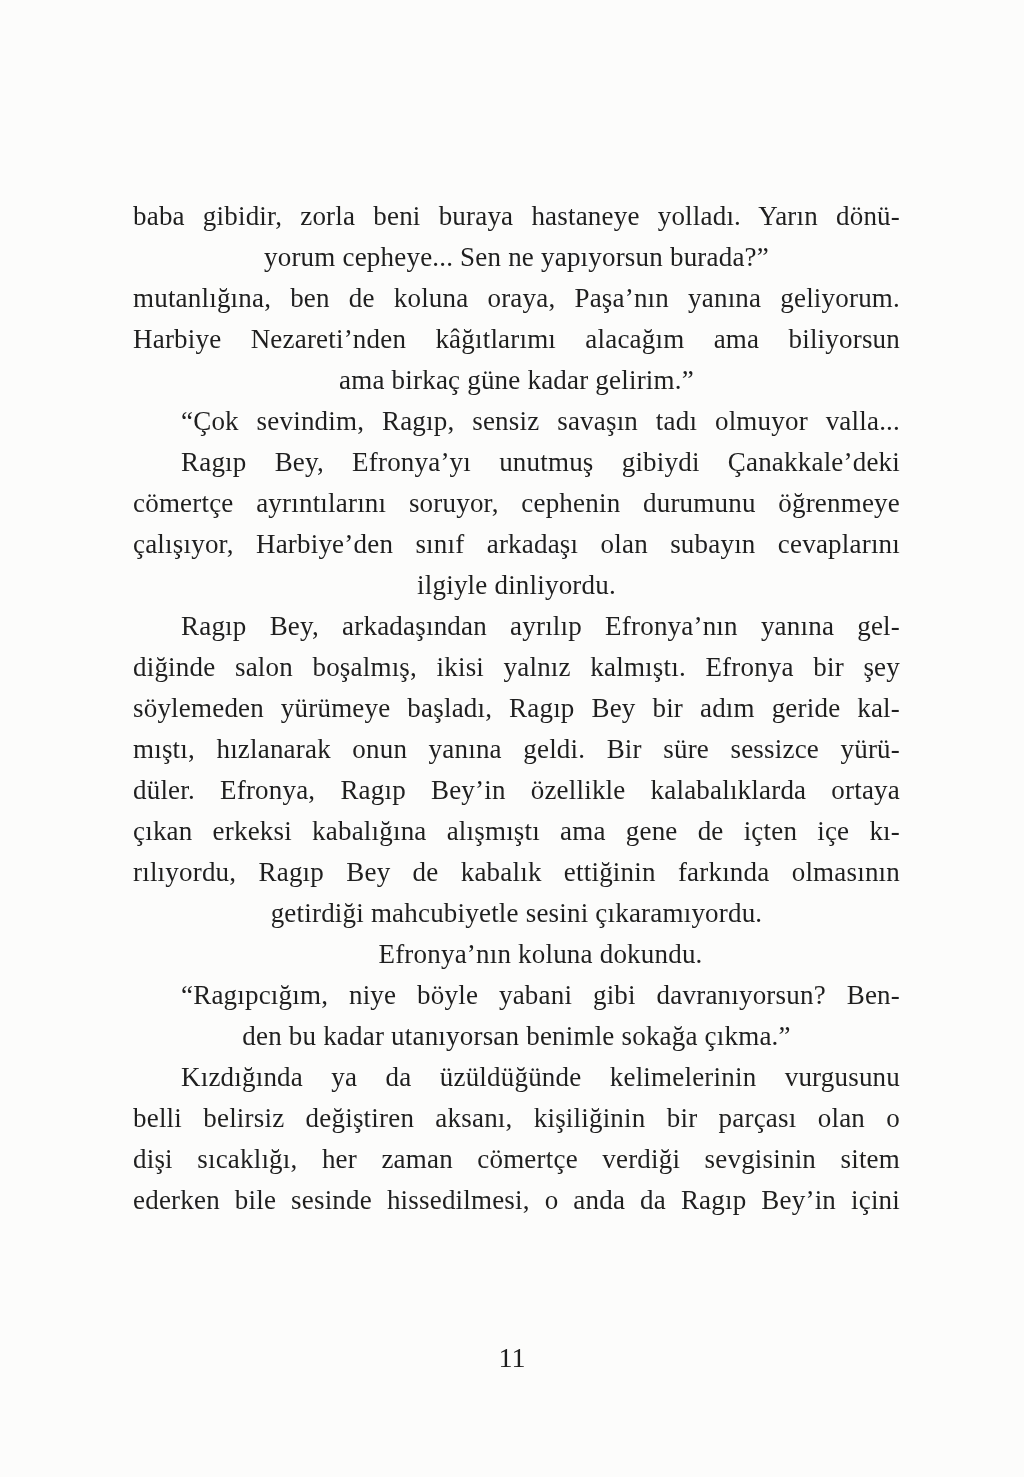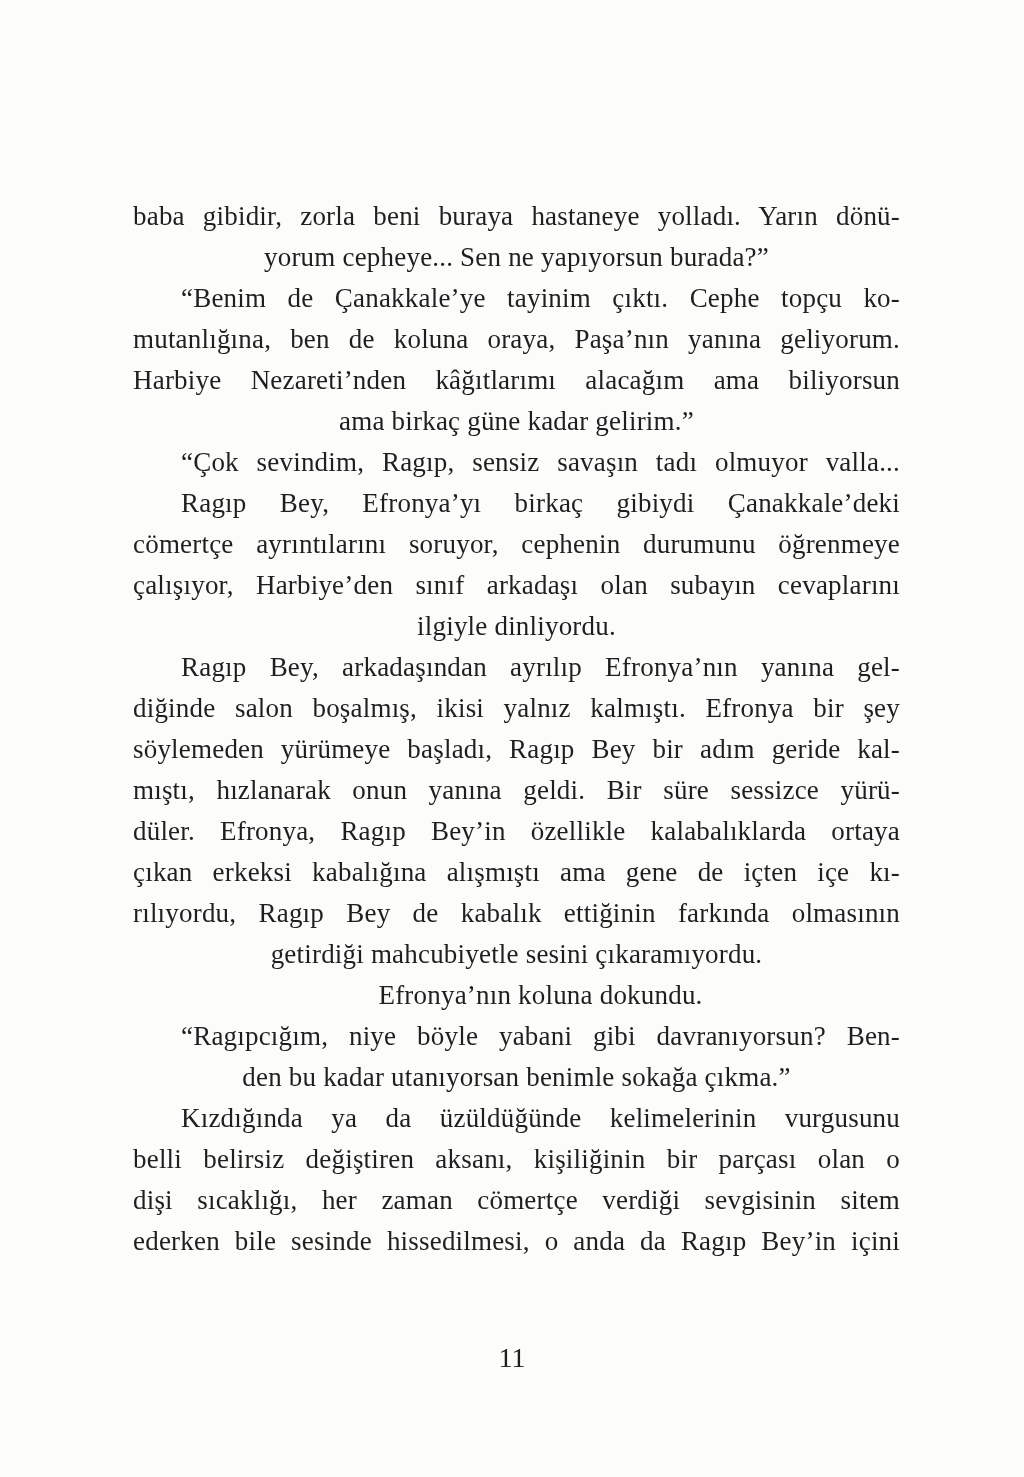--- a/index.html
+++ b/index.html
@@ -46,26 +46,25 @@
     line-height: 36px;
   }
 </style>
 </head>
 <body>
 
 <div class="page" style="background: rgb(252, 252, 251); color: rgb(31, 31, 31);">
   <div class="text-block" id="text-block">
       <div class="line justify">baba gibidir, zorla beni buraya hastaneye yolladı. Yarın dönü-</div>
       <div class="line">yorum cepheye... Sen ne yapıyorsun burada?”</div>
-      <div class="line indent justify">“Benim de Çanakkale’ye tayinim çıktı. Cephe topçu ko-</div>
       <div class="line justify">mutanlığına, ben de koluna oraya, Paşa’nın yanına geliyorum.</div>
       <div class="line justify">Harbiye Nezareti’nden kâğıtlarımı alacağım ama biliyorsun</div>
       <div class="line">ama birkaç güne kadar gelirim.”</div>
       <div class="line indent justify">“Çok sevindim, Ragıp, sensiz savaşın tadı olmuyor valla...</div>
-      <div class="line indent justify">Ragıp Bey, Efronya’yı birkaç gibiydi Çanakkale’deki</div>
+      <div class="line indent justify">Ragıp Bey, Efronya’yı unutmuş gibiydi Çanakkale’deki</div>
       <div class="line justify">cömertçe ayrıntılarını soruyor, cephenin durumunu öğrenmeye</div>
       <div class="line justify">çalışıyor, Harbiye’den sınıf arkadaşı olan subayın cevaplarını</div>
       <div class="line">ilgiyle dinliyordu.</div>
       <div class="line indent justify">Ragıp Bey, arkadaşından ayrılıp Efronya’nın yanına gel-</div>
       <div class="line justify">diğinde salon boşalmış, ikisi yalnız kalmıştı. Efronya bir şey</div>
       <div class="line justify">söylemeden yürümeye başladı, Ragıp Bey bir adım geride kal-</div>
       <div class="line justify">mıştı, hızlanarak onun yanına geldi. Bir süre sessizce yürü-</div>
       <div class="line justify">düler. Efronya, Ragıp Bey’in özellikle kalabalıklarda ortaya</div>
       <div class="line justify">çıkan erkeksi kabalığına alışmıştı ama gene de içten içe kı-</div>
       <div class="line justify">rılıyordu, Ragıp Bey de kabalık ettiğinin farkında olmasının</div>

